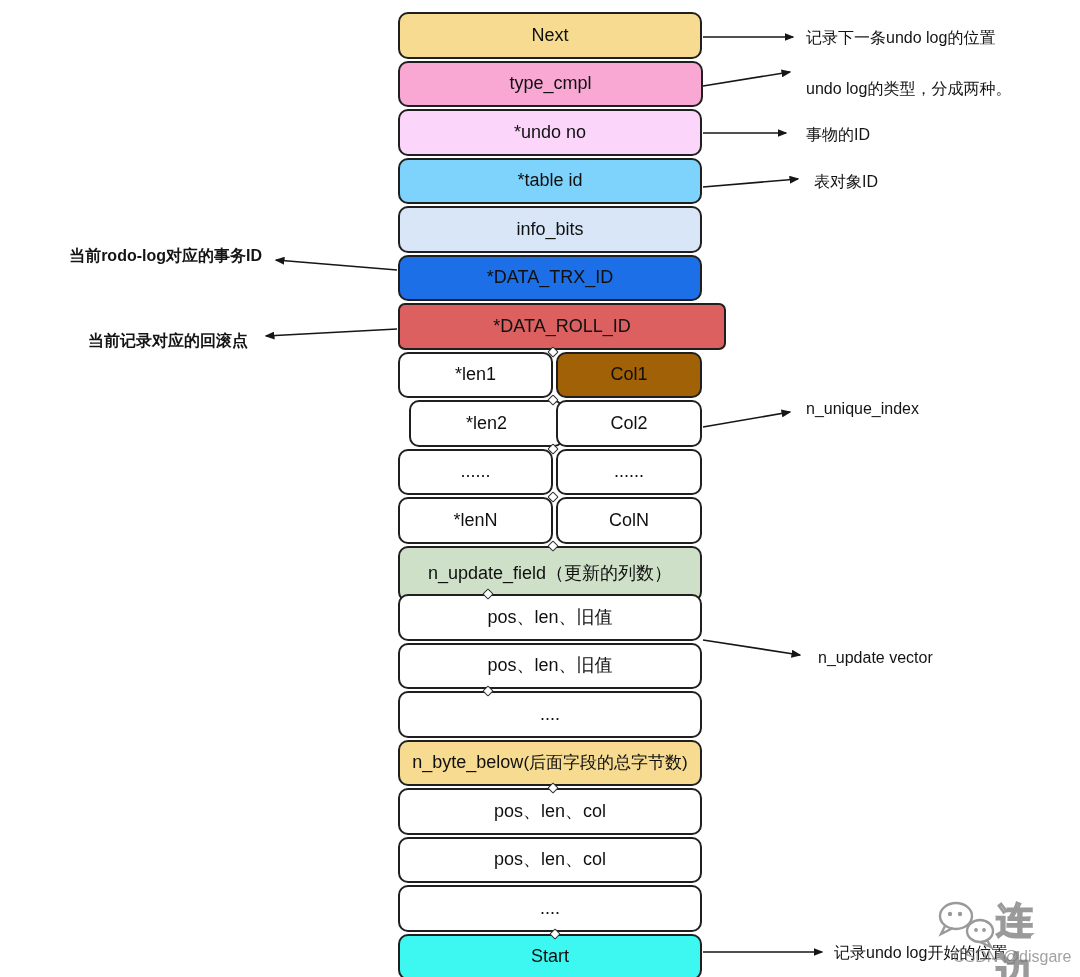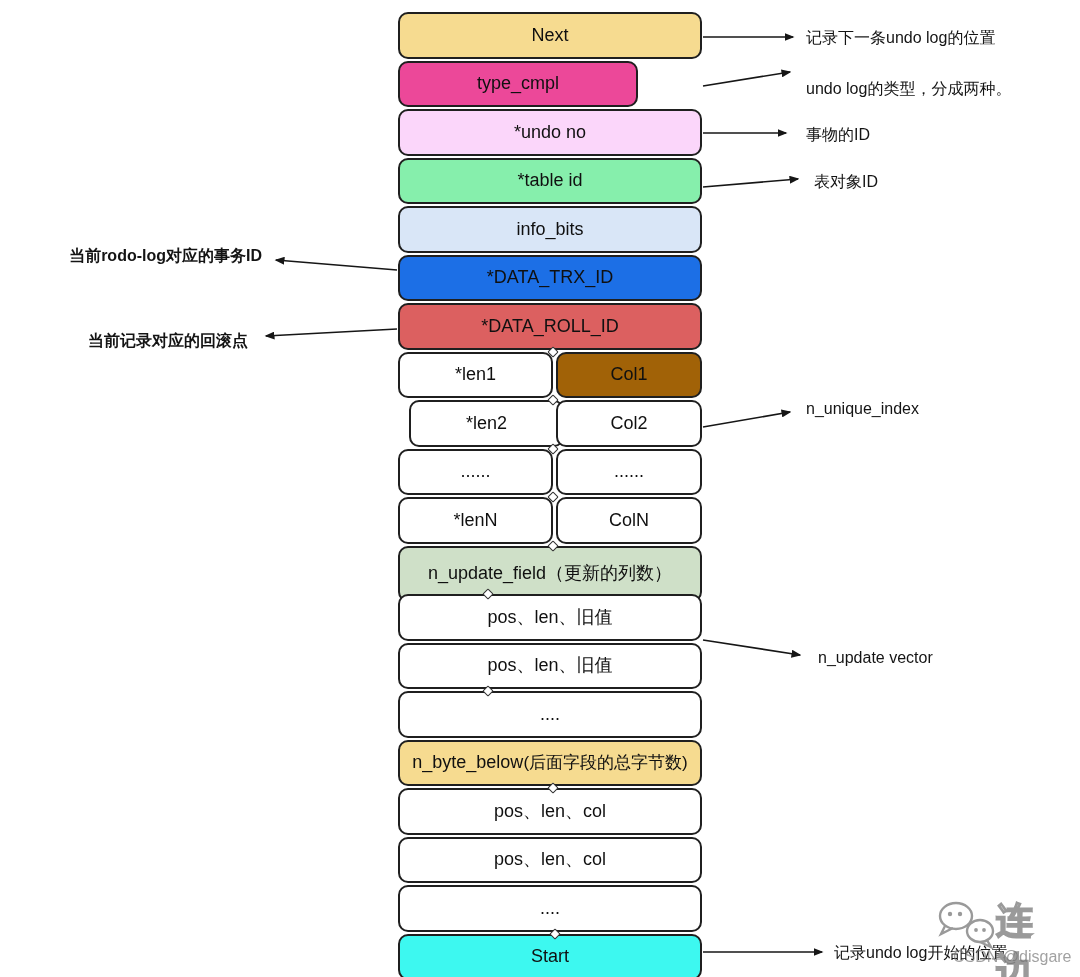--- a/index.html
+++ b/index.html
@@ -52,26 +52,26 @@
         <line x1="703" y1="427" x2="790" y2="412" marker-end="url(#ah)"></line>
         <line x1="703" y1="640" x2="800" y2="655" marker-end="url(#ah)"></line>
         <line x1="703" y1="952" x2="822" y2="952" marker-end="url(#ah)"></line>
         <line x1="397" y1="270" x2="276" y2="260" marker-end="url(#ah)"></line>
         <line x1="397" y1="329" x2="266" y2="336" marker-end="url(#ah)"></line>
       </g>
   </svg>
 
   <div id="stack">
       <div class="box" style="left: 398px; top: 12px; width: 304px; height: 46.5px; background: rgb(246, 219, 144); border-color: rgb(31, 31, 31);">Next</div>
-      <div class="box" style="left: 398px; top: 60.5px; width: 240px; height: 46.5px; background: #ec4899; border-color: rgb(31, 31, 31);">type_cmpl</div>
+      <div class="box" style="left: 398px; top: 60.5px; width: 305px; height: 46.5px; background: #f9a8d4; border-color: rgb(31, 31, 31);">type_cmpl</div>
       <div class="box" style="left: 398px; top: 109px; width: 304px; height: 46.5px; background: rgb(251, 214, 250); border-color: rgb(31, 31, 31);">*undo no</div>
-      <div class="box" style="left: 398px; top: 157.5px; width: 304px; height: 46.5px; background: #86efac; border-color: rgb(31, 31, 31);">*table id</div>
+      <div class="box" style="left: 398px; top: 157.5px; width: 304px; height: 46.5px; background: #7dd3fc; border-color: rgb(31, 31, 31);">*table id</div>
       <div class="box" style="left: 398px; top: 206px; width: 304px; height: 46.5px; background: rgb(217, 230, 247); border-color: rgb(31, 31, 31);">info_bits</div>
       <div class="box" style="left: 398px; top: 254.5px; width: 304px; height: 46.5px; background: rgb(28, 111, 230); border-color: rgb(31, 31, 31);">*DATA_TRX_ID</div>
-      <div class="box" style="left: 398px; top: 303px; width: 304px; height: 46.5px; background: rgb(220, 96, 96); border-color: rgb(31, 31, 31);">*DATA_ROLL_ID</div>
+      <div class="box" style="left: 398px; top: 303px; width: 328px; height: 46.5px; background: rgb(220, 96, 96); border-color: rgb(31, 31, 31); border-radius: 7px;">*DATA_ROLL_ID</div>
       <div class="box" style="left: 398px; top: 351.5px; width: 155px; height: 46.5px; background: rgb(255, 255, 255); border-color: rgb(31, 31, 31);">*len1</div>
       <div class="box" style="left: 556px; top: 351.5px; width: 146px; height: 46.5px; background: #a16207; border-color: rgb(31, 31, 31);">Col1</div>
       <div class="box" style="left: 398px; top: 400px; width: 155px; height: 46.5px; background: rgb(255, 255, 255); border-color: rgb(31, 31, 31); margin-left: 11px;">*len2</div>
       <div class="box" style="left: 556px; top: 400px; width: 146px; height: 46.5px; background: rgb(255, 255, 255); border-color: rgb(31, 31, 31);">Col2</div>
       <div class="box" style="left: 398px; top: 448.5px; width: 155px; height: 46.5px; background: rgb(255, 255, 255); border-color: rgb(31, 31, 31);">......</div>
       <div class="box" style="left: 556px; top: 448.5px; width: 146px; height: 46.5px; background: rgb(255, 255, 255); border-color: rgb(31, 31, 31);">......</div>
       <div class="box" style="left: 398px; top: 497px; width: 155px; height: 46.5px; background: rgb(255, 255, 255); border-color: rgb(31, 31, 31);">*lenN</div>
       <div class="box" style="left: 556px; top: 497px; width: 146px; height: 46.5px; background: rgb(255, 255, 255); border-color: rgb(31, 31, 31);">ColN</div>
       <div class="box" style="left: 398px; top: 545.5px; width: 304px; height: 56px; background: rgb(207, 224, 200); border-color: rgb(31, 31, 31);">n_update_field（更新的列数）</div>
       <div class="box" style="left: 398px; top: 594px; width: 304px; height: 46.5px; background: rgb(255, 255, 255); border-color: rgb(31, 31, 31);">pos、len、旧值</div>

